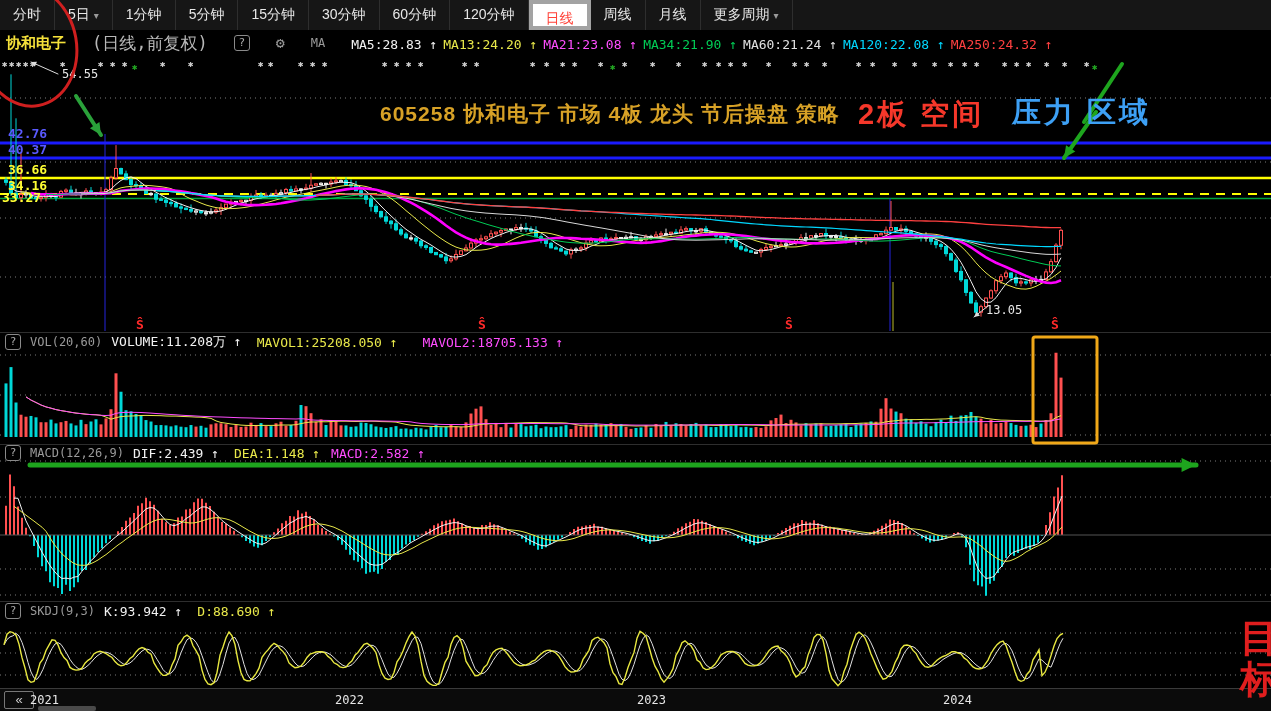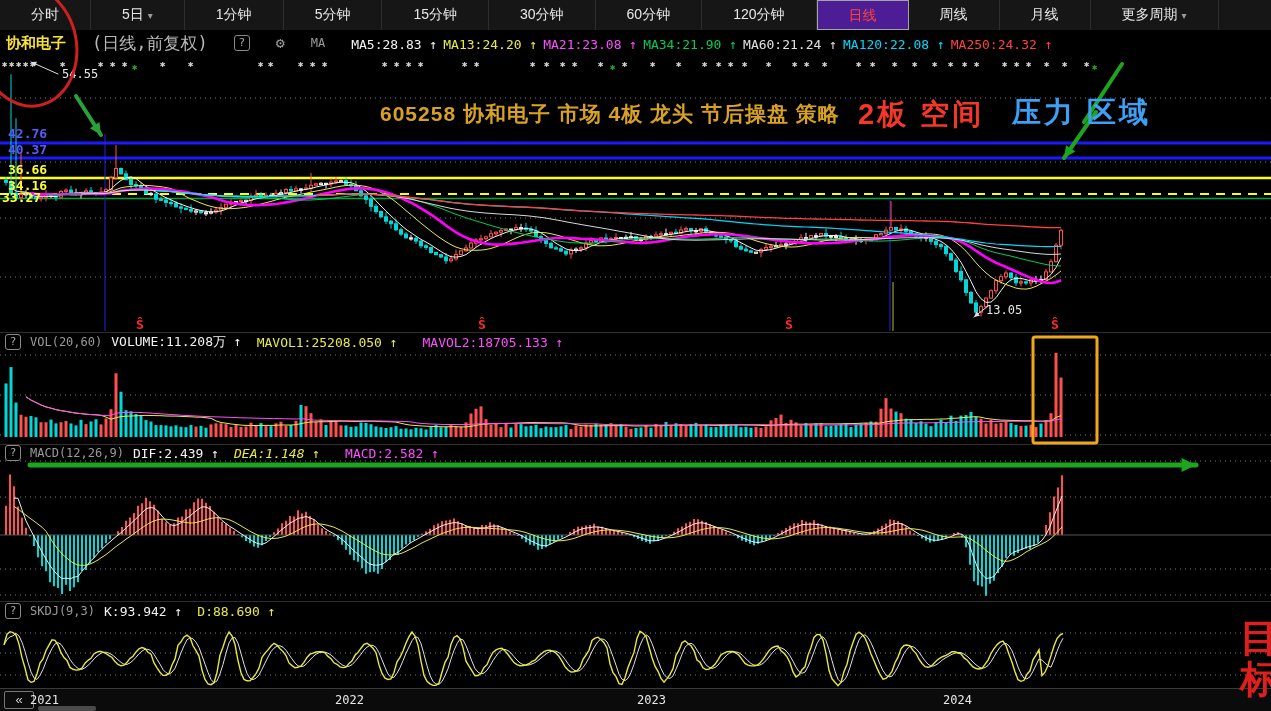--- a/index.html
+++ b/index.html
@@ -1,21 +1,21 @@
 <!DOCTYPE html>
 <html><head>
 <meta charset="utf-8">
 <style>
 *{box-sizing:border-box}
 html,body{margin:0;padding:0;background:#000}
 body{width:1271px;height:711px;overflow:hidden;font-family:"Liberation Sans",sans-serif}
 #app{position:relative;width:1271px;height:711px;background:#000;overflow:hidden}
 .toolbar{position:absolute;left:0;top:0;width:100%;height:30px;background:#161616;display:flex;align-items:stretch;z-index:5}
-.tab{padding:0 31px;line-height:28px;font-size:14px;color:#e8e8e8;border-right:1px solid #2e2e2e;position:relative}
-.tab.selected{color:#ff4238;border:1px solid #a3a3a3;background:#4c1d95}
+.tab{padding:0 13px;line-height:28px;font-size:14px;color:#e8e8e8;border-right:1px solid #2e2e2e;position:relative}
+.tab.selected{color:#ff4238;border:4px solid #a3a3a3;background:#ffffff}
 .dd{color:#9a9a9a;font-size:10px;margin-left:4px}
 .inforow{position:absolute;left:6px;top:31px;height:24px;display:flex;align-items:center;gap:26px;z-index:5;font-family:"DejaVu Sans Mono",monospace;white-space:nowrap}
 .stock{color:#f5e13a;font-weight:bold;font-size:15px;font-family:"Liberation Sans",sans-serif}
 .mode{color:#b8b8b8;font-size:17px}
 .helpbox{width:16px;height:16px;border:1px solid #8a8a8a;border-radius:3px;color:#aaa;font-size:11px;line-height:14px;text-align:center;flex:none}
 .gear{color:#9a9a9a;font-size:15px}
 .malabel{color:#9a9a9a;font-size:12px}
 .maval{font-size:13px}
 .phead{position:absolute;left:5px;height:16px;display:flex;align-items:center;gap:9px;z-index:4;font-family:"DejaVu Sans Mono",monospace;font-size:12px;white-space:nowrap}
 .pname{color:#9a9a9a}
@@ -1104,21 +1104,21 @@
       <span class="helpbox">?</span>
       <span class="pname">VOL(20,60)</span>
       <span class="maval" style="color: rgb(242, 242, 242); margin-right: 6px;">VOLUME:11.208万 ↑</span>
       <span class="maval" style="color: rgb(232, 232, 74); margin-right: 16px;">MAVOL1:25208.050 ↑</span>
       <span class="maval" style="color: rgb(255, 77, 255); margin-right: 6px;">MAVOL2:18705.133 ↑</span>
     </div>
   <div class="phead" style="top:445px" id="macd-head">
       <span class="helpbox">?</span>
       <span class="pname">MACD(12,26,9)</span>
       <span class="maval" style="color: rgb(242, 242, 242); margin-right: 6px;">DIF:2.439 ↑</span>
-      <span class="maval" style="color: rgb(232, 232, 74); margin-right: 16px; font-style: italic;">DEA:1.148 ↑</span>
+      <span class="maval" style="color: rgb(232, 232, 74); margin-right: 2px;">DEA:1.148 ↑</span>
       <span class="maval" style="color: rgb(255, 77, 255); margin-right: 6px;">MACD:2.582 ↑</span>
     </div>
   <div class="phead" style="top:603px" id="skdj-head">
       <span class="helpbox">?</span>
       <span class="pname">SKDJ(9,3)</span>
       <span class="maval" style="color: rgb(242, 242, 242); margin-right: 6px;">K:93.942 ↑</span>
       <span class="maval" style="color: rgb(232, 232, 74); margin-right: 6px;">D:88.690 ↑</span>
     </div>
 
   <div class="ann" id="chart-title">605258 协和电子 市场 4板 龙头 节后操盘 策略</div>

